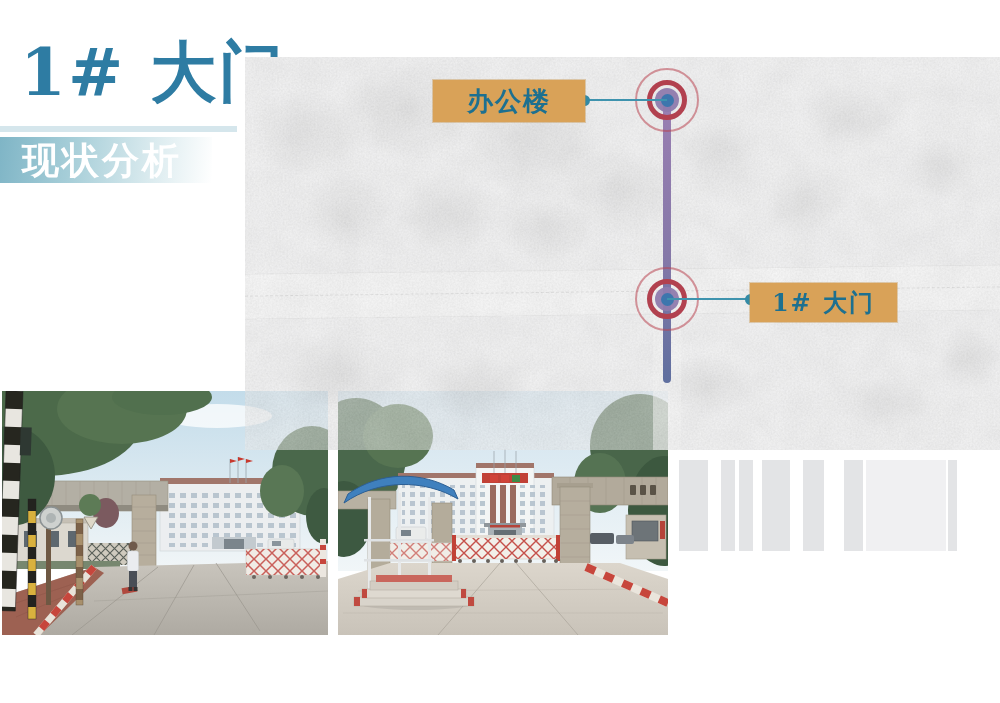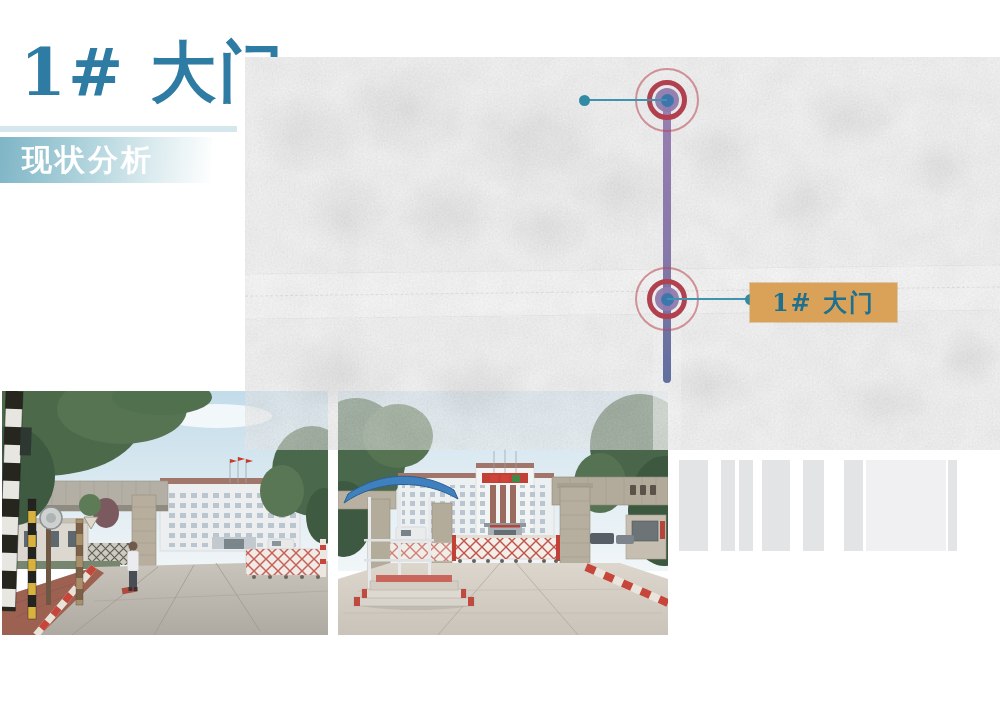--- a/index.html
+++ b/index.html
@@ -6,21 +6,21 @@
   .slide{position:relative;width:1000px;height:703px;background:#ffffff;overflow:hidden;
          font-family:"DejaVu Serif","Liberation Serif",serif;}
 
   
   .title{position:absolute;left:20px;top:36px;font-size:66px;font-weight:bold;
          color:#2e7ca3;letter-spacing:2px;line-height:1.1;white-space:nowrap;}
   .strip{position:absolute;left:0;top:126px;width:237px;height:6px;background:#d5e6ec;}
   .banner{position:absolute;left:0;top:137px;width:212px;height:46px;
           background:linear-gradient(97deg,#7fb5c6 0%,#a8cfd9 35%,#d9eaee 70%,rgba(255,255,255,0) 100%);}
   .banner-text{position:absolute;left:22px;top:0;height:54px;line-height:46px;
-          font-size:30px;font-weight:bold;color:#ffffff;letter-spacing:3px;white-space:nowrap;}
+          font-size:37px;font-weight:bold;color:#ffffff;letter-spacing:3px;white-space:nowrap;}
 
   
   .map{position:absolute;left:245px;top:57px;width:755px;height:393px;background:#f3f3f4;overflow:hidden;}
   .map svg.noise{position:absolute;left:0;top:0;z-index:2;}
   .blob{position:absolute;border-radius:50%;z-index:1;
         background:radial-gradient(closest-side,rgba(95,95,95,.20),rgba(95,95,95,0));filter:blur(3px);}
   .road{position:absolute;left:-10px;top:212px;width:780px;height:46px;z-index:1;
         background:rgba(253,253,253,.85);transform:rotate(-0.7deg);
         box-shadow:0 1px 0 rgba(130,130,130,.18) inset,0 -1px 0 rgba(130,130,130,.18) inset;}
   .road-center{position:absolute;left:0;top:22px;width:100%;border-top:1px dashed rgba(130,130,130,.35);}
@@ -125,20 +125,21 @@
       <span class="ring-inner"></span>
       <span class="dot-purple"></span>
       <span class="dot-blue"></span>
     </div>
 
     <div class="conn" style="left:339px;top:42px;width:83px"></div>
     <div class="conn-dot" style="left:334px;top:38px"></div>
     <div class="conn" style="left:422px;top:241px;width:83px"></div>
     <div class="conn-dot" style="left:500px;top:237px"></div>
 
+    <div class="map-label label-office">办公楼</div>
     <div class="map-label label-gate">1# 大门</div>
   </div>
 
   <div class="photo photo1">
     <svg width="326" height="244" viewBox="0 0 326 244">
       <defs>
         <linearGradient id="p1sky" x1="0" y1="0" x2="0" y2="1">
             <stop offset="0" stop-color="#c3dcea"></stop>
             <stop offset="1" stop-color="#f0f5f7"></stop>
           </linearGradient>

